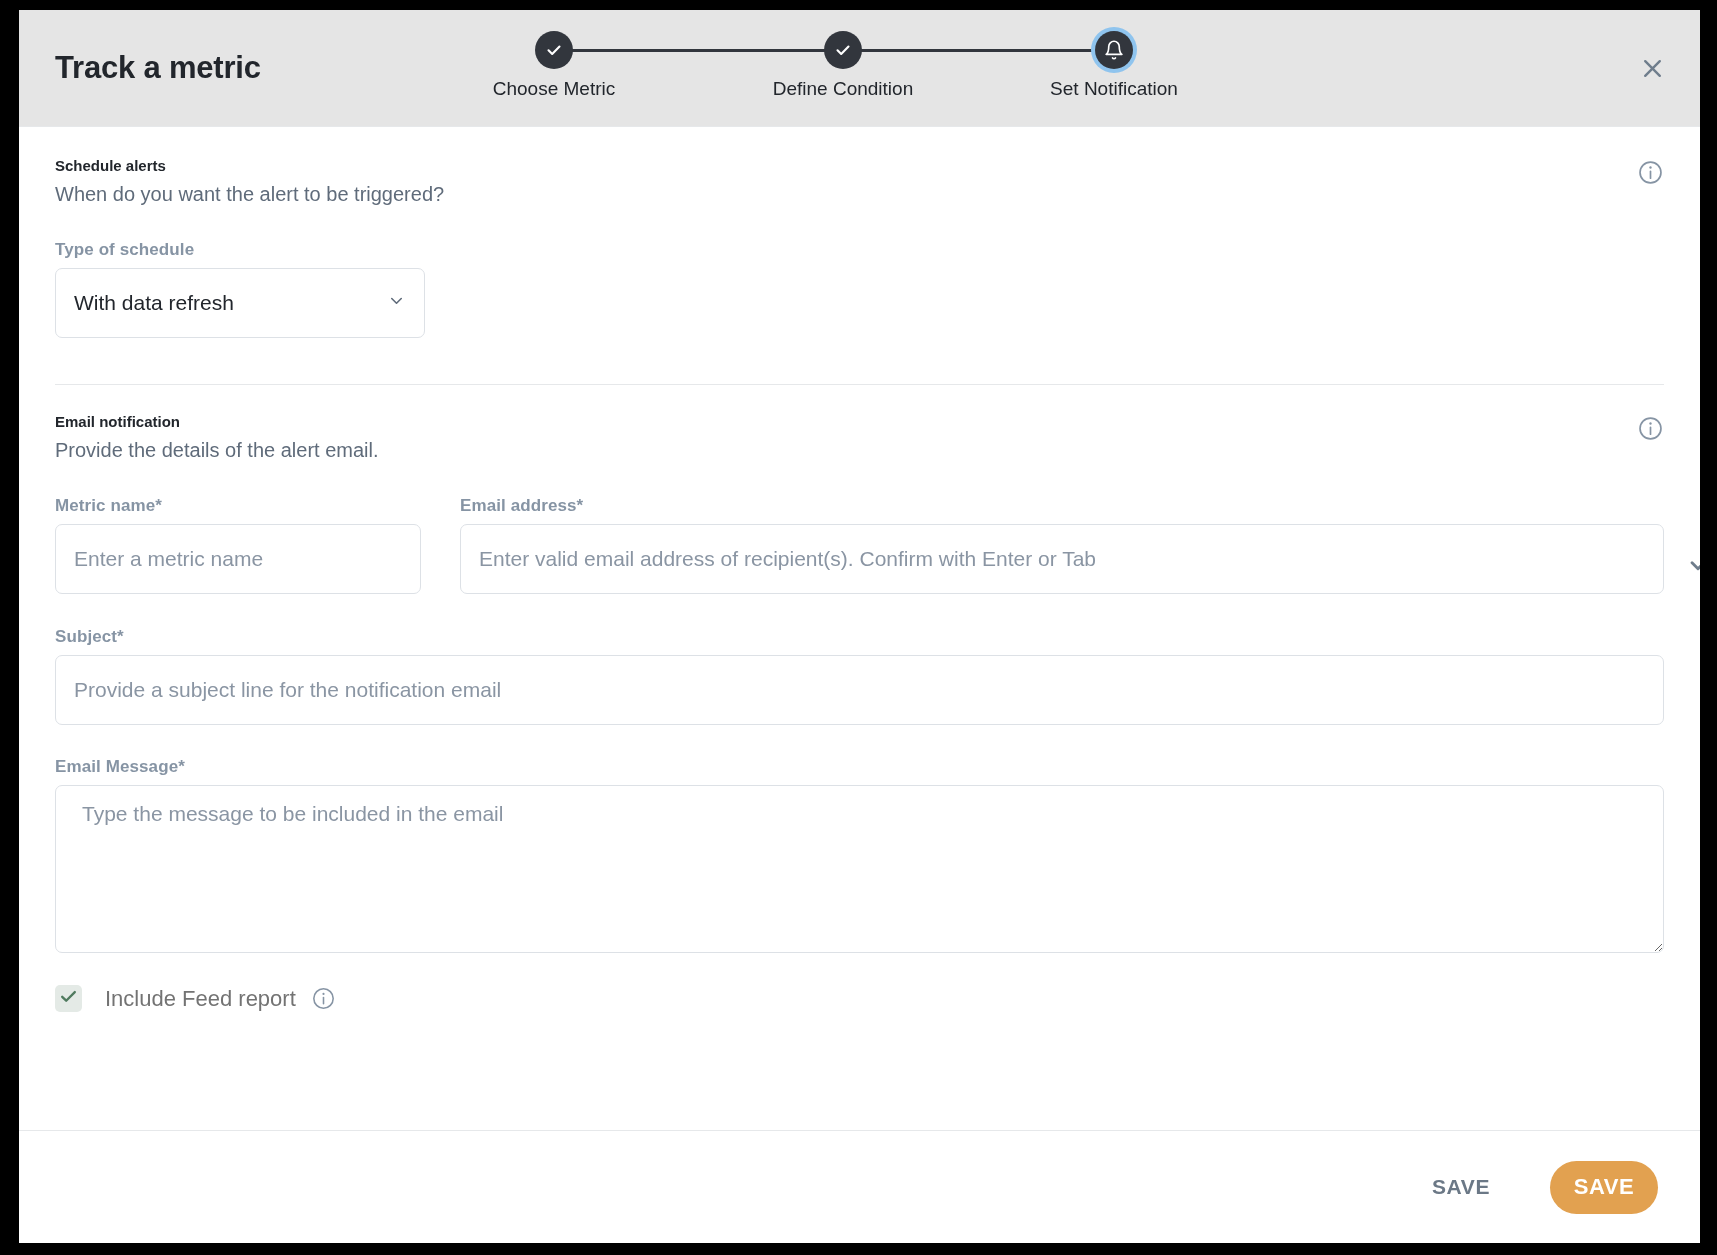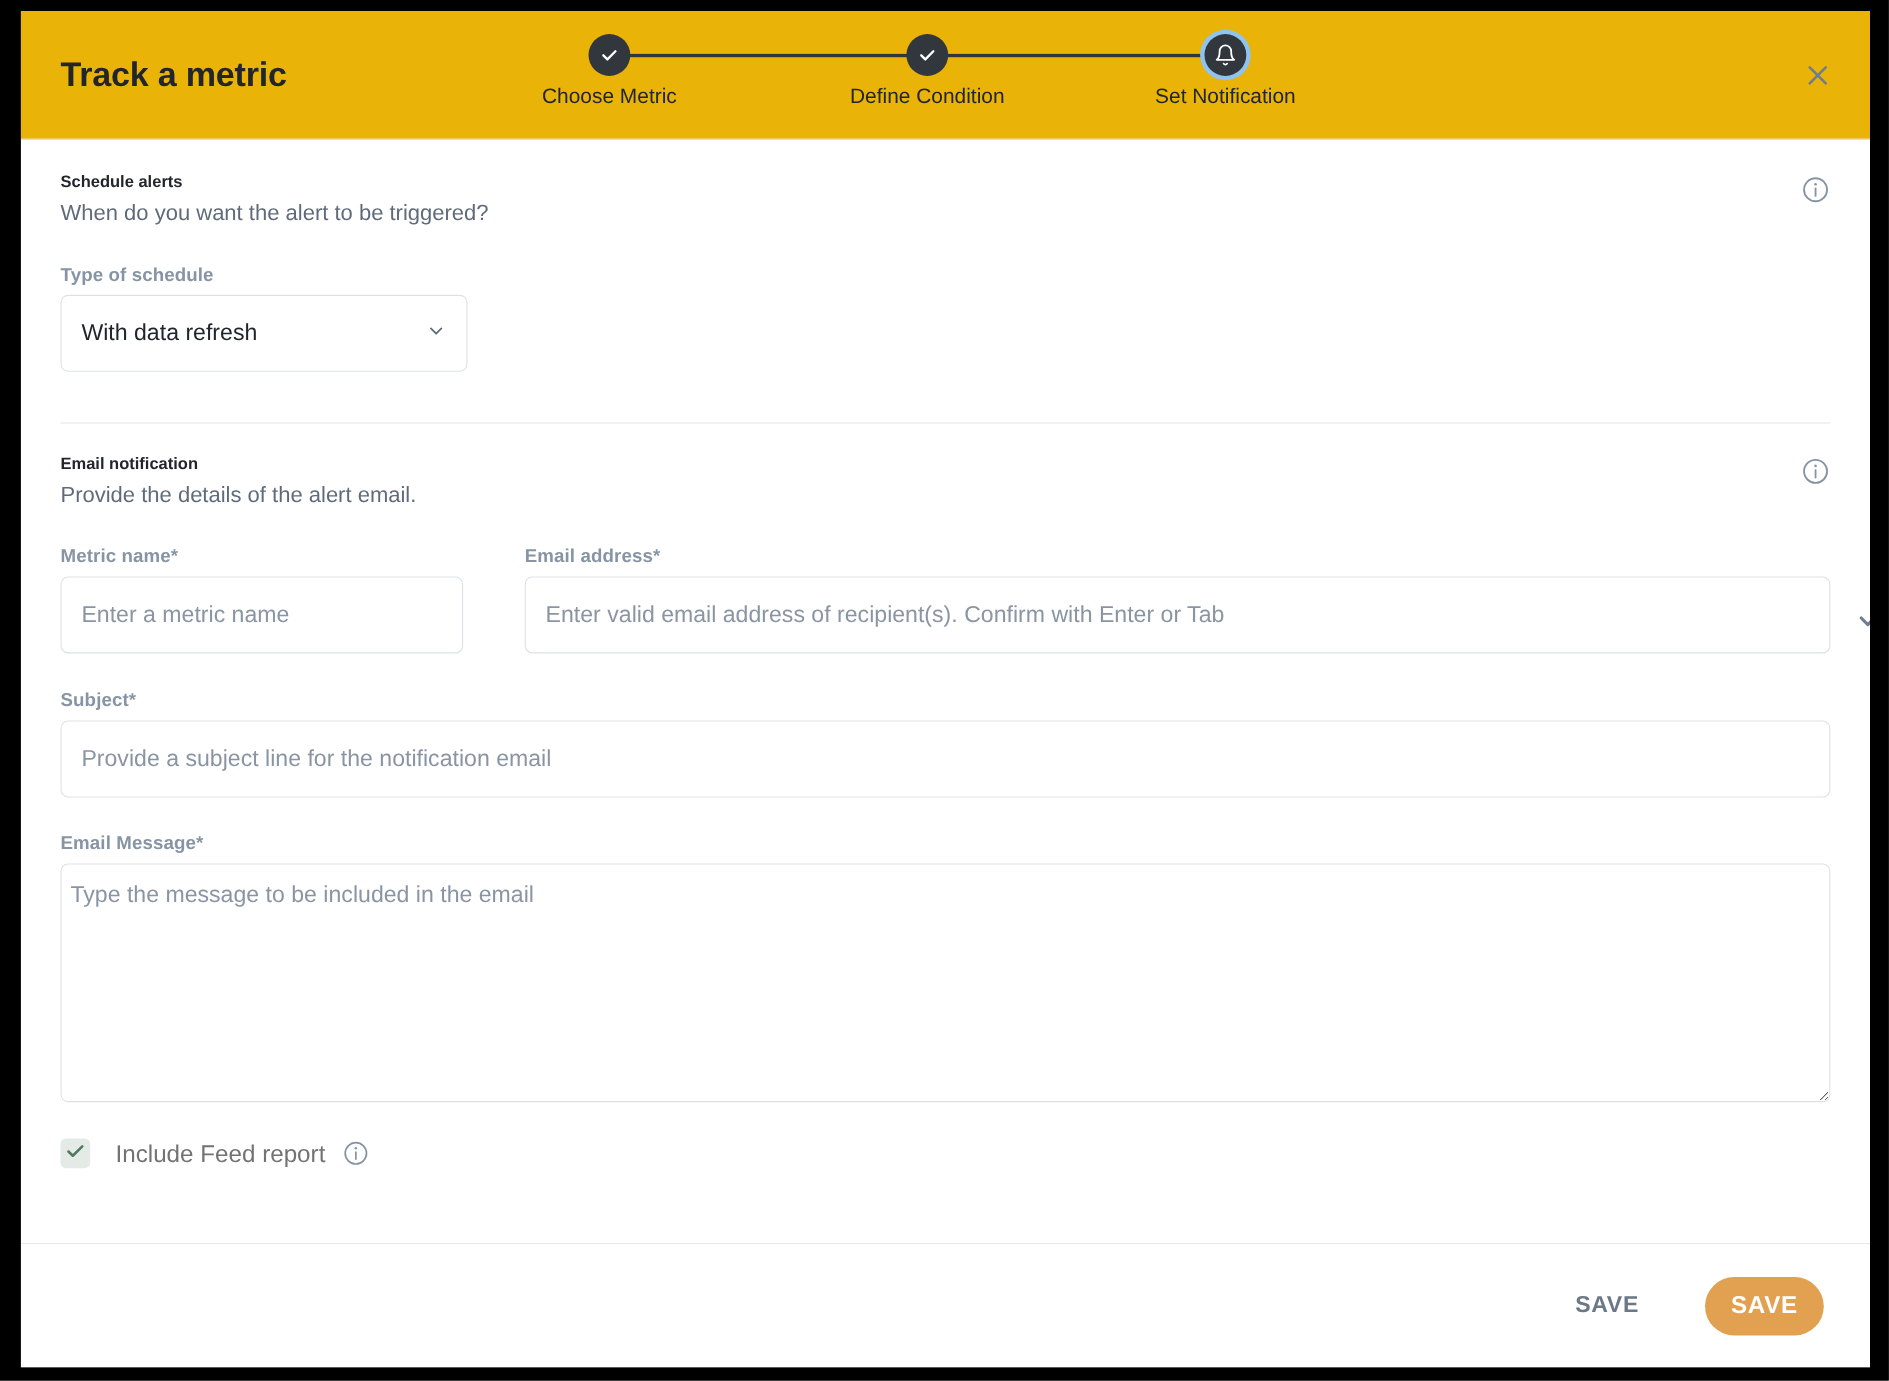--- a/index.html
+++ b/index.html
@@ -21,21 +21,21 @@
     height: 1233px;
     background: #ffffff;
     overflow: hidden;
   }
 
   
   #header {
     position: relative;
     height: 117px;
     border-bottom: 1px solid #e6e8ea;
-    background: #eab308;
+    background: #e5e5e5;
   }
 
   #dialog-title {
     position: absolute;
     left: 36px;
     top: 40px;
     font-size: 31px;
     font-weight: bold;
     color: #22262c;
     letter-spacing: -0.2px;
@@ -159,39 +159,39 @@
     user-select: none;
   }
   .select-value { flex: 1; }
 
   .divider {
     height: 1px;
     background: #e6e8ea;
   }
 
   .text-area {
-    height: 217px;
-    padding: 14px 8px;
+    height: 168px;
+    padding: 14px 26px;
     resize: vertical;
     line-height: 1.35;
   }
 
   
   #schedule-section { padding-top: 30px; }
   #type-of-schedule-group { margin-top: 34px; width: 370px; }
 
   #email-section { padding-top: 28px; }
 
   #name-email-row {
     display: flex;
     margin-top: 34px;
     align-items: center;
   }
   #metric-name-group { width: 366px; flex: 0 0 366px; }
-  #email-address-group { flex: 1; margin-left: 56px; position: relative; }
+  #email-address-group { flex: 1; margin-left: 39px; position: relative; }
   #email-dropdown-caret {
     position: absolute;
     right: -47px;
     bottom: 12px;
     cursor: pointer;
   }
 
   #subject-group { margin-top: 33px; }
   #message-group { margin-top: 32px; }
 

